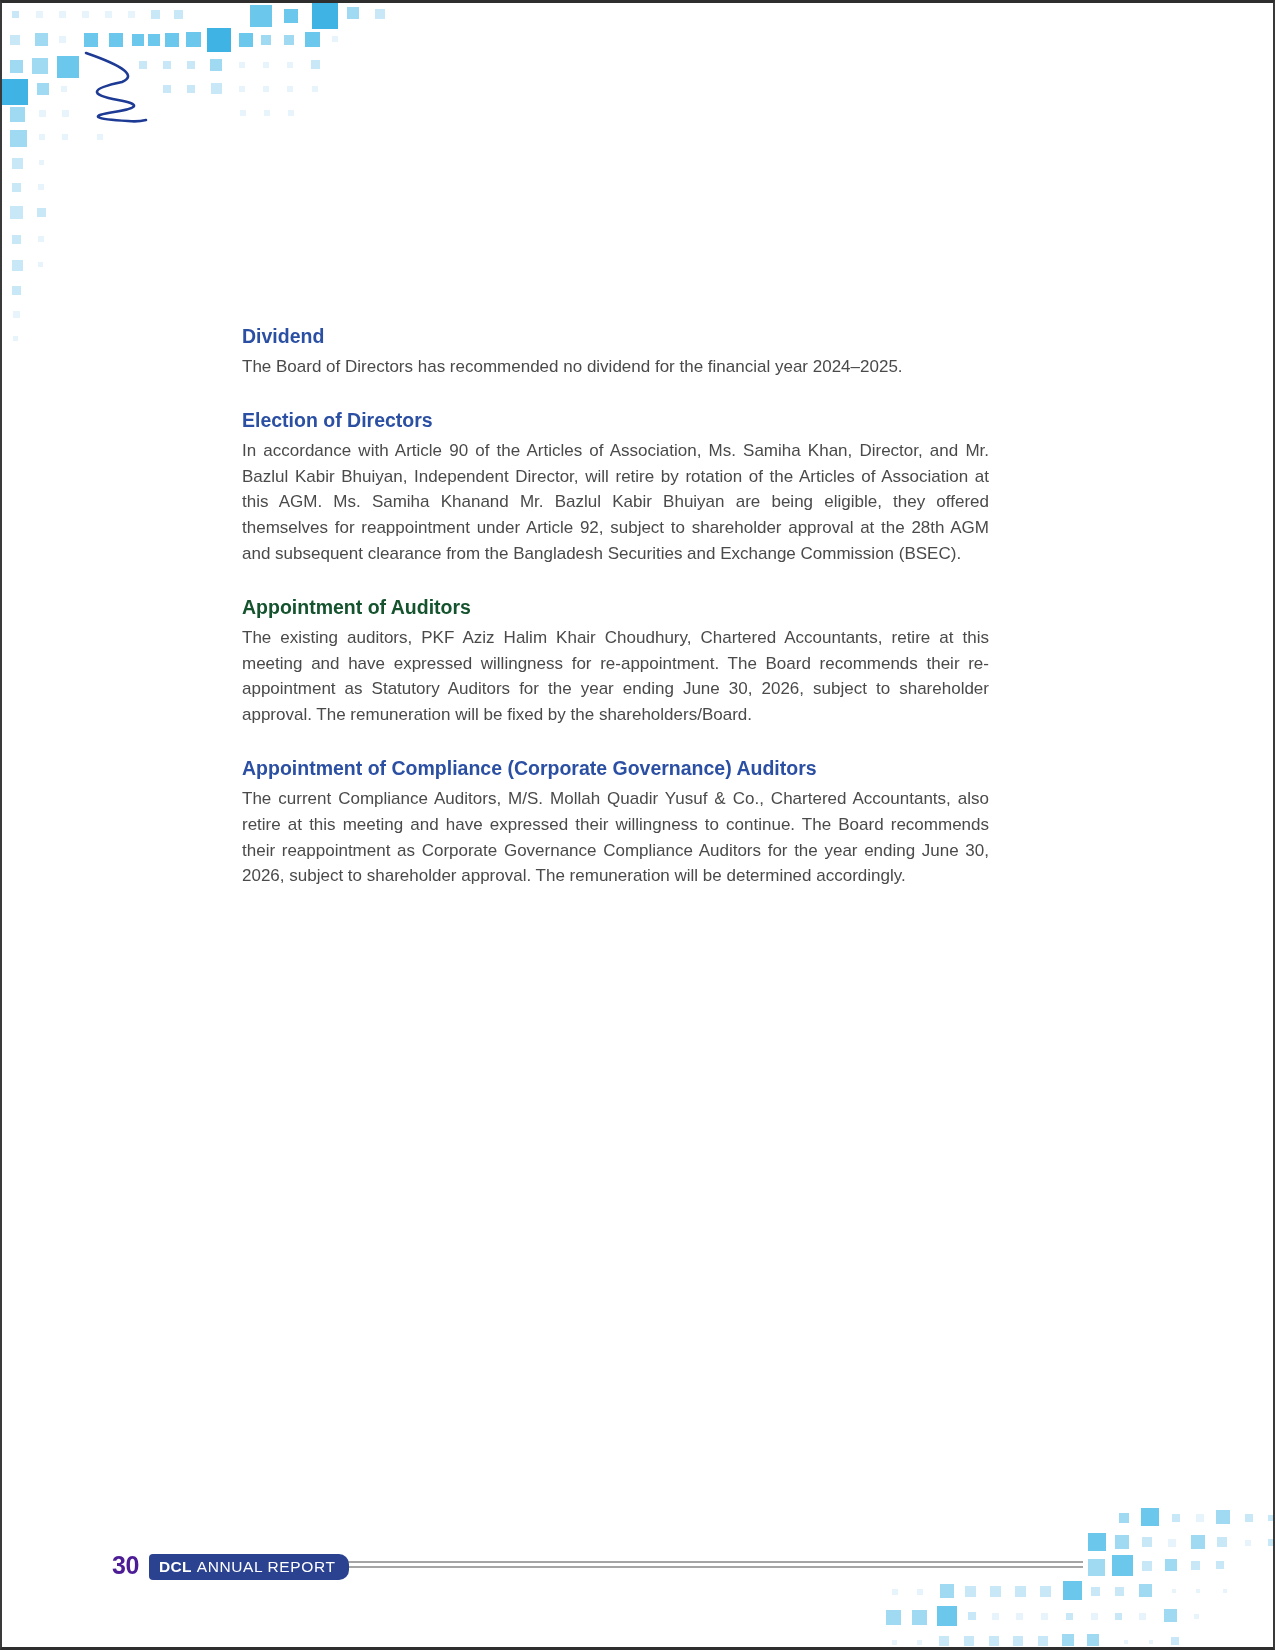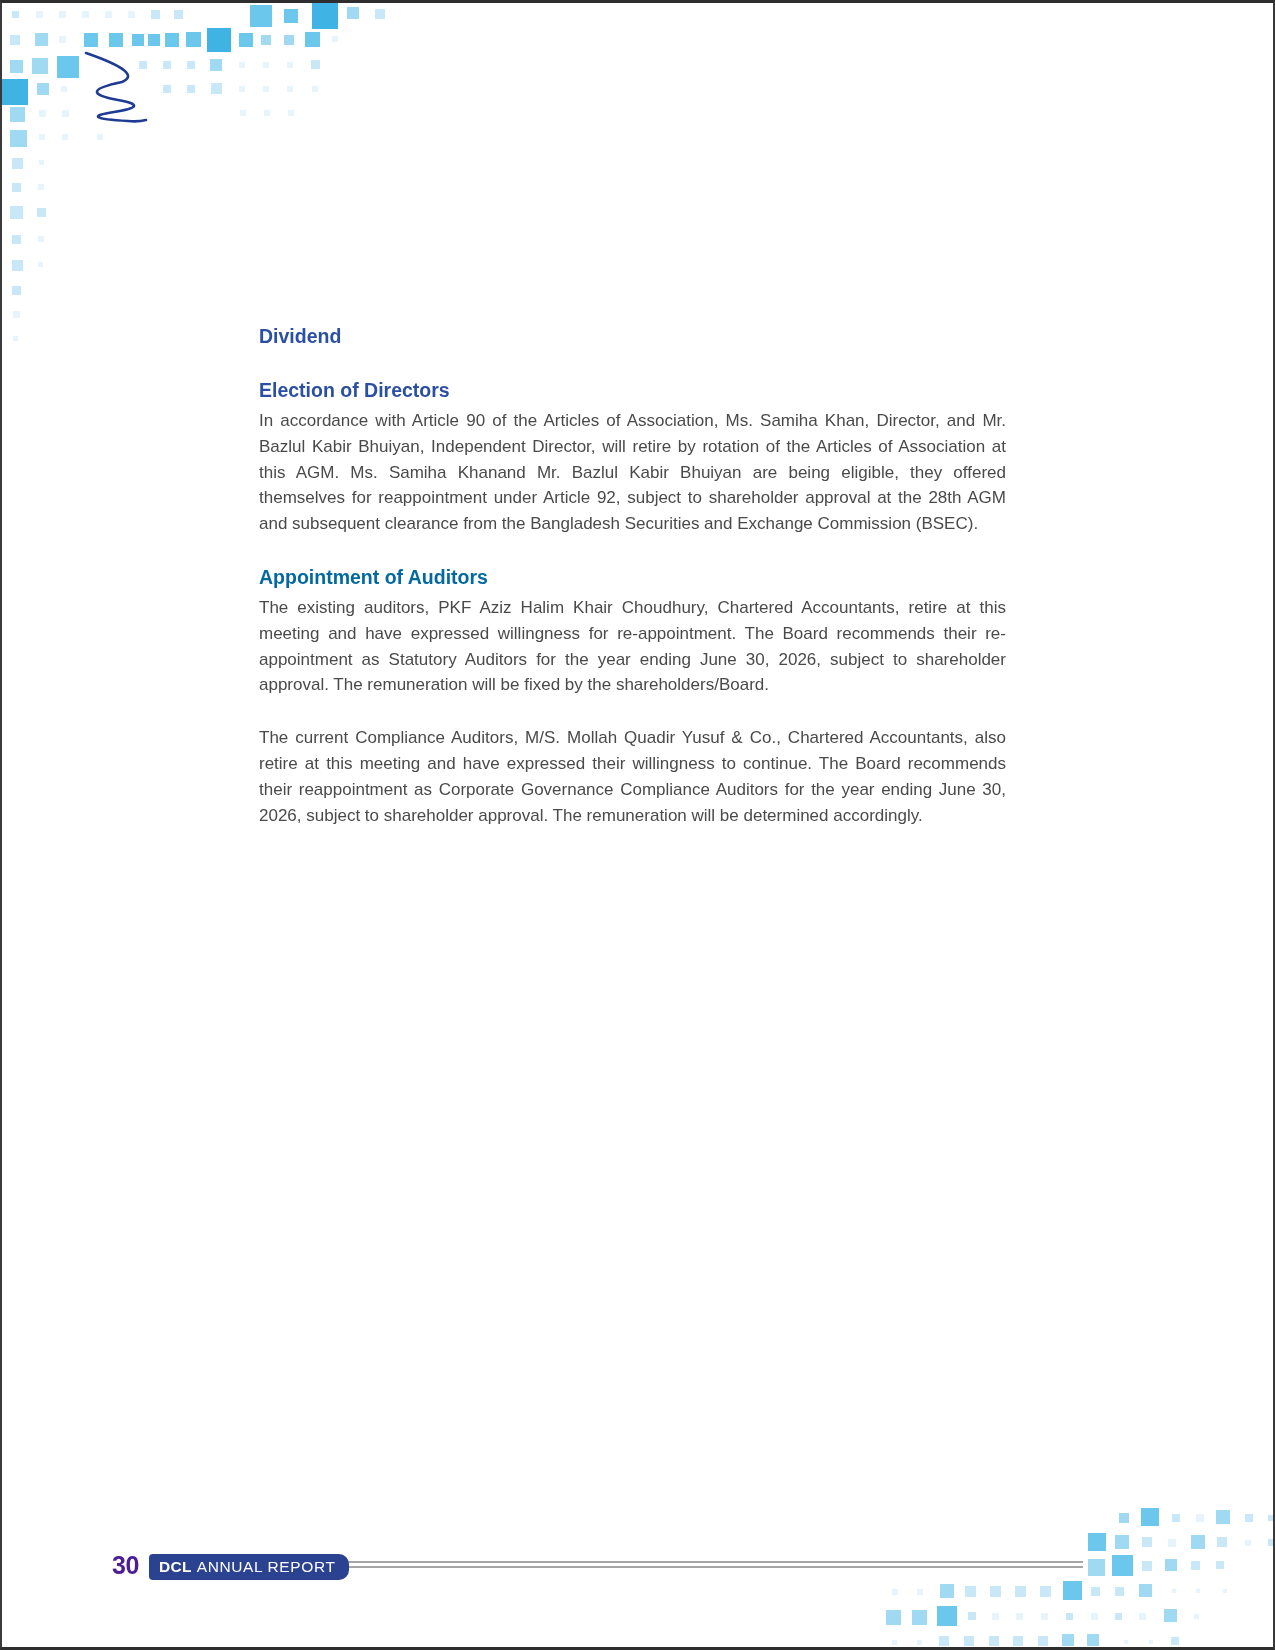--- a/index.html
+++ b/index.html
@@ -23,21 +23,21 @@
   .sq { position: absolute; }
 
   
   .logo { position: absolute; left: 70px; top: 46px; width: 260px; height: 140px; }
   .logo-swirl { position: absolute; left: 0; top: 0; }
   .logo-text { position: absolute; left: 33px; top: 58px; font-weight: bold; letter-spacing: -0.5px; line-height: 32px; font-size: 31px; }
   .logo-line1 { display: block; }
   .logo-line2 { display: block; padding-left: 19px; }
 
   
-  .content { position: absolute; left: 257px; top: 320px; width: 747px; }
+  .content { position: absolute; left: 240px; top: 320px; width: 747px; }
   .section { margin-bottom: 27px; }
   .section h2 { font-size: 19.5px; font-weight: bold; line-height: 27px; margin-bottom: 4px; }
   .section p  { font-size: 17px; line-height: 25.8px; text-align: justify; }
 
   
   .footer-line {
     position: absolute; left: 344px; top: 1558px; width: 737px; height: 7px;
     border-top: 2px solid #a5a5a5; border-bottom: 2px solid #a5a5a5;
   }
   .page-number {
@@ -197,30 +197,32 @@
 
   <div class="logo">
     <svg class="logo-swirl" width="160" height="90" viewBox="0 0 160 90">
       <path d="M 14 4 Q 72 24 50 33 Q 2 43 46 51 Q 80 57 42 63 Q 4 69 56 72 Q 66 73 74 71" fill="none" stroke="#1d3a94" stroke-width="2.6" stroke-linecap="round"></path>
     </svg>
   </div>
 
   <div class="content">
     <div class="section">
       <h2 style="color: rgb(43, 79, 163);">Dividend</h2>
+      <p style="color: rgb(74, 74, 74);">The Board of Directors has recommended no dividend for the financial year 2024–2025.</p>
     </div>
     <div class="section">
       <h2 style="color: rgb(43, 79, 163);">Election of Directors</h2>
       <p style="color: rgb(74, 74, 74);">In accordance with Article 90 of the Articles of Association, Ms. Samiha Khan, Director, and Mr. Bazlul Kabir Bhuiyan, Independent Director, will retire by rotation of the Articles of Association at this AGM. Ms. Samiha Khanand Mr. Bazlul Kabir Bhuiyan are being eligible, they offered themselves for reappointment under Article 92, subject to shareholder approval at the 28th AGM and subsequent clearance from the Bangladesh Securities and Exchange Commission (BSEC).</p>
     </div>
     <div class="section">
-      <h2 style="color: #0369a1;">Appointment of Auditors</h2>
+      <h2 style="color: #14532d;">Appointment of Auditors</h2>
       <p style="color: rgb(74, 74, 74);">The existing auditors, PKF Aziz Halim Khair Choudhury, Chartered Accountants, retire at this meeting and have expressed willingness for re-appointment. The Board recommends their re-appointment as Statutory Auditors for the year ending June 30, 2026, subject to shareholder approval. The remuneration will be fixed by the shareholders/Board.</p>
     </div>
     <div class="section">
+      <h2 style="color: rgb(43, 79, 163);">Appointment of Compliance (Corporate Governance) Auditors</h2>
       <p style="color: rgb(74, 74, 74);">The current Compliance Auditors, M/S. Mollah Quadir Yusuf &amp; Co., Chartered Accountants, also retire at this meeting and have expressed their willingness to continue. The Board recommends their reappointment as Corporate Governance Compliance Auditors for the year ending June 30, 2026, subject to shareholder approval. The remuneration will be determined accordingly.</p>
     </div>
   </div>
 
   <div class="footer-line"></div>
   <div class="page-number" style="color: #4c1d95;">30</div>
   <div class="footer-badge" style="background: rgb(43, 66, 145);">
     <span class="b">DCL</span><span class="r">ANNUAL REPORT</span>
   </div>
 

